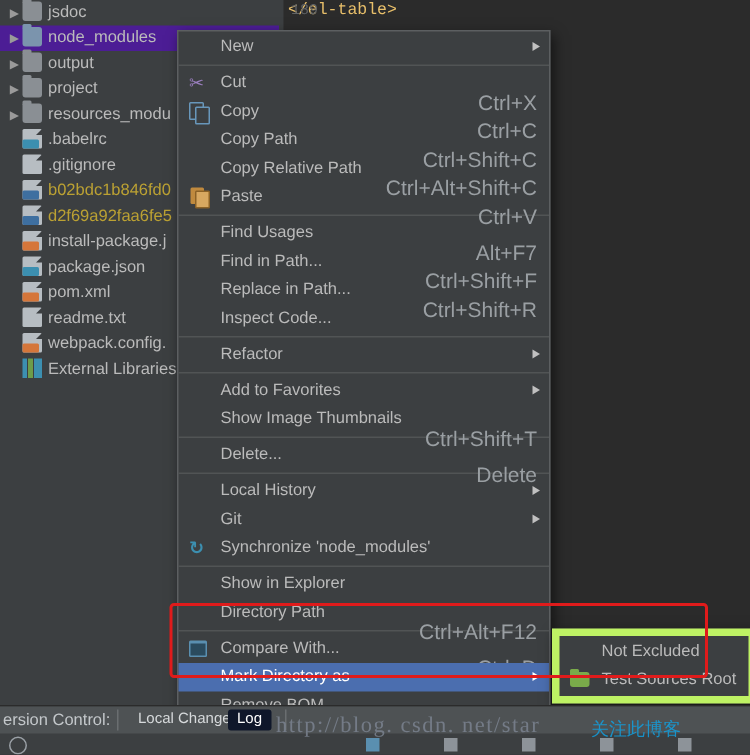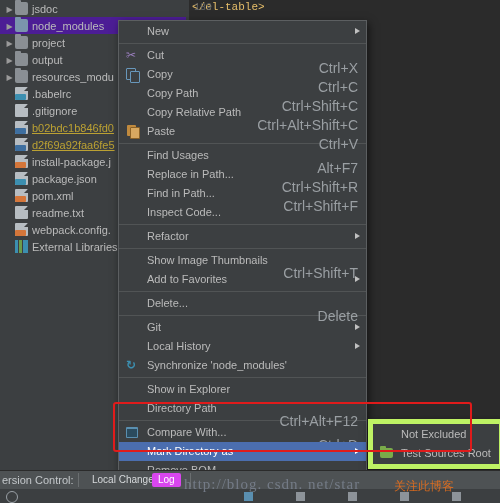--- a/index.html
+++ b/index.html
@@ -21,21 +21,21 @@
     padding-left:4px;color:#bbbbbb;font-size:11px;
   }
   .row.sel{background:#4c1d95;}
   .row .arrow{
     display:inline-block;width:11px;text-align:center;color:#9a9a9a;font-size:8px;
     vertical-align:middle;
   }
   .row .ind{display:inline-block;width:11px;}
   .ic{display:inline-block;width:13px;height:13px;vertical-align:-3px;margin-right:4px;position:relative;}
   .lbl{vertical-align:middle;}
-  .lbl.untracked{color:#bba133;text-decoration:underline;}
+  .lbl.untracked{color:#bba133;}
 
   
   .ic-folder{background:#8a8f94;border-radius:1px 2px 2px 2px;}
   .ic-folder:before{content:"";position:absolute;left:0;top:-2px;width:6px;height:3px;background:#8a8f94;border-radius:1px 1px 0 0;}
   .ic-folder.blue{background:#7b94ad;}
   .ic-folder.blue:before{background:#7b94ad;}
 
   
   .ic-file{background:#b7bdc2;border-radius:1px;}
   .ic-file:after{content:"";position:absolute;right:0;top:0;border-width:0 0 4px 4px;border-style:solid;border-color:transparent transparent #3c3f41 transparent;}
@@ -122,34 +122,34 @@
 
   
   .statusbar{
     position:absolute;left:0;bottom:0;width:500px;height:32px;background:#3c3f41;
     border-top:1px solid #2b2b2b;
   }
   .sb-row{position:absolute;left:0;top:0;height:29px;line-height:18px;width:100%;background:#4e5254;padding-left:38px;}
   .sb-item{position:absolute;top:0;height:18px;line-height:18px;color:#c3c7ca;font-size:11px;}
   .sb-tab{position:absolute;top:2px;height:14px;line-height:14px;font-size:10px;
           padding:0 6px;color:#d6d9db;}
-  .sb-tab.active{background:#d946ef;color:#ffffff;border-radius:2px;}
+  .sb-tab.active{background:#0f172a;color:#ffffff;border-radius:2px;}
   .sb-div{position:absolute;top:2px;width:1px;height:14px;background:#6a6e70;}
   .sb-bottom{position:absolute;left:0;top:18px;height:14px;width:100%;background:#3c3f41;}
   .sb-ico{position:absolute;top:2px;width:10px;height:10px;border-radius:50%;border:1.5px solid #9aa0a6;}
   .sb-sq{position:absolute;top:3px;width:9px;height:9px;background:#5a8fb0;}
 
   
   .watermark{
     position:absolute;left:184px;top:476px;color:#7b8390;opacity:.85;
     font-family:"Liberation Serif","DejaVu Serif",serif;font-size:15px;
     letter-spacing:1px;white-space:nowrap;pointer-events:none;text-align:right;
   }
   .watermark2{
-    position:absolute;left:394px;top:478px;color:#f97316;opacity:.8;
+    position:absolute;left:394px;top:478px;color:#0ea5e9;opacity:.8;
     font-family:"DejaVu Sans",sans-serif;font-size:12px;white-space:nowrap;pointer-events:none;
   }
 </style>
 </head>
 <body>
 
 <div class="app">
 
   <div class="editor">
     <div class="editor-left-edge"></div>
@@ -177,22 +177,22 @@
         <div class="cl"><span class="pl"></span></div>
         <div class="cl"><span class="st hl-str">="/resources/node-eb</span></div>
       </div>
     <div class="red-note" style="left:49px;top:42px;">海庆正在#75804848</div>
     <div style="position:absolute;left:8px;top:2px;color:#606366;font-size:10px;font-family:'Liberation Mono',monospace;">189</div>
   </div>
 
   <div class="tree" id="tree">
       <div class="row"><span class="arrow">▶</span><span class="ic ic-folder"></span><span class="lbl">jsdoc</span></div>
       <div class="row sel"><span class="arrow">▶</span><span class="ic ic-folder blue"></span><span class="lbl">node_modules</span></div>
+      <div class="row"><span class="arrow">▶</span><span class="ic ic-folder"></span><span class="lbl">output</span></div>
       <div class="row"><span class="arrow">▶</span><span class="ic ic-folder"></span><span class="lbl">project</span></div>
-      <div class="row"><span class="arrow">▶</span><span class="ic ic-folder"></span><span class="lbl">output</span></div>
       <div class="row"><span class="arrow">▶</span><span class="ic ic-folder"></span><span class="lbl">resources_modu</span></div>
       <div class="row"><span class="ind"></span><span class="ic ic-file"><span class="tag tag-cyan"></span></span><span class="lbl">.babelrc</span></div>
       <div class="row"><span class="ind"></span><span class="ic ic-file"></span><span class="lbl">.gitignore</span></div>
       <div class="row"><span class="ind"></span><span class="ic ic-file"><span class="tag tag-q"></span></span><span class="lbl untracked">b02bdc1b846fd0</span></div>
       <div class="row"><span class="ind"></span><span class="ic ic-file"><span class="tag tag-q"></span></span><span class="lbl untracked">d2f69a92faa6fe5</span></div>
       <div class="row"><span class="ind"></span><span class="ic ic-file"><span class="tag tag-orange"></span></span><span class="lbl">install-package.j</span></div>
       <div class="row"><span class="ind"></span><span class="ic ic-file"><span class="tag tag-cyan"></span></span><span class="lbl">package.json</span></div>
       <div class="row"><span class="ind"></span><span class="ic ic-file"><span class="tag tag-orange"></span></span><span class="lbl">pom.xml</span></div>
       <div class="row"><span class="ind"></span><span class="ic ic-file"></span><span class="lbl">readme.txt</span></div>
       <div class="row"><span class="ind"></span><span class="ic ic-file"><span class="tag tag-orange"></span></span><span class="lbl">webpack.config.</span></div>
@@ -208,33 +208,33 @@
       <div class="mi"><span class="mic">
           <i class="g-copy"></i>
         </span><span>Copy</span><span class="acc">Ctrl+C</span></div>
       <div class="mi"><span>Copy Path</span><span class="acc">Ctrl+Shift+C</span></div>
       <div class="mi"><span>Copy Relative Path</span><span class="acc">Ctrl+Alt+Shift+C</span></div>
       <div class="mi"><span class="mic">
           <i class="g-paste"></i>
         </span><span>Paste</span><span class="acc">Ctrl+V</span></div>
       <div class="sep"></div>
       <div class="mi"><span>Find Usages</span><span class="acc">Alt+F7</span></div>
+      <div class="mi"><span>Find in Path...</span><span class="acc">Ctrl+Shift+F</span></div>
       <div class="mi"><span>Replace in Path...</span><span class="acc">Ctrl+Shift+R</span></div>
-      <div class="mi"><span>Find in Path...</span><span class="acc">Ctrl+Shift+F</span></div>
       <div class="mi"><span>Inspect Code...</span></div>
       <div class="sep"></div>
       <div class="mi"><span>Refactor</span><span class="sub"></span></div>
       <div class="sep"></div>
+      <div class="mi"><span>Add to Favorites</span><span class="sub"></span></div>
       <div class="mi"><span>Show Image Thumbnails</span><span class="acc">Ctrl+Shift+T</span></div>
-      <div class="mi"><span>Add to Favorites</span><span class="sub"></span></div>
       <div class="sep"></div>
       <div class="mi"><span>Delete...</span><span class="acc">Delete</span></div>
       <div class="sep"></div>
+      <div class="mi"><span>Local History</span><span class="sub"></span></div>
       <div class="mi"><span>Git</span><span class="sub"></span></div>
-      <div class="mi"><span>Local History</span><span class="sub"></span></div>
       <div class="mi"><span class="mic g-sync">↻</span><span>Synchronize 'node_modules'</span></div>
       <div class="sep"></div>
       <div class="mi"><span>Show in Explorer</span></div>
       <div class="mi"><span>Directory Path</span><span class="acc">Ctrl+Alt+F12</span></div>
       <div class="sep"></div>
       <div class="mi"><span class="mic">
           <i class="g-compare"></i>
         </span><span>Compare With...</span><span class="acc">Ctrl+D</span></div>
       <div class="mi highlight"><span>Mark Directory as</span><span class="sub"></span></div>
       <div class="mi"><span>Remove BOM</span></div>

